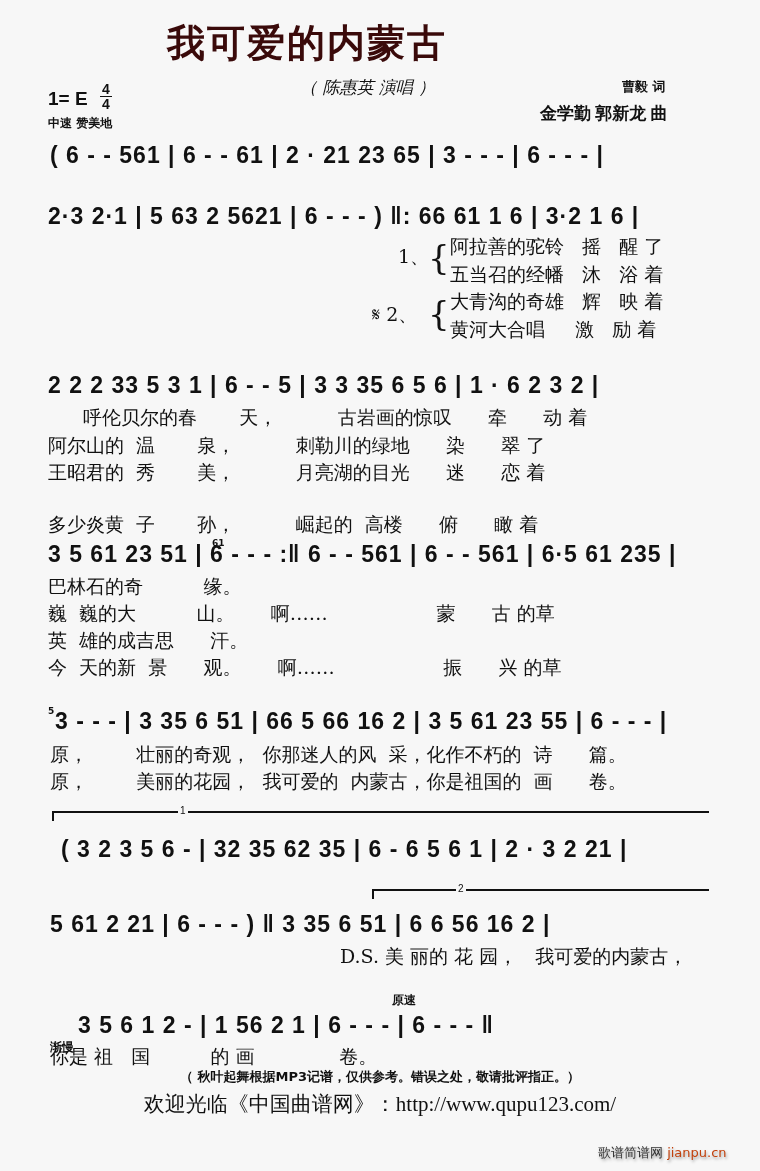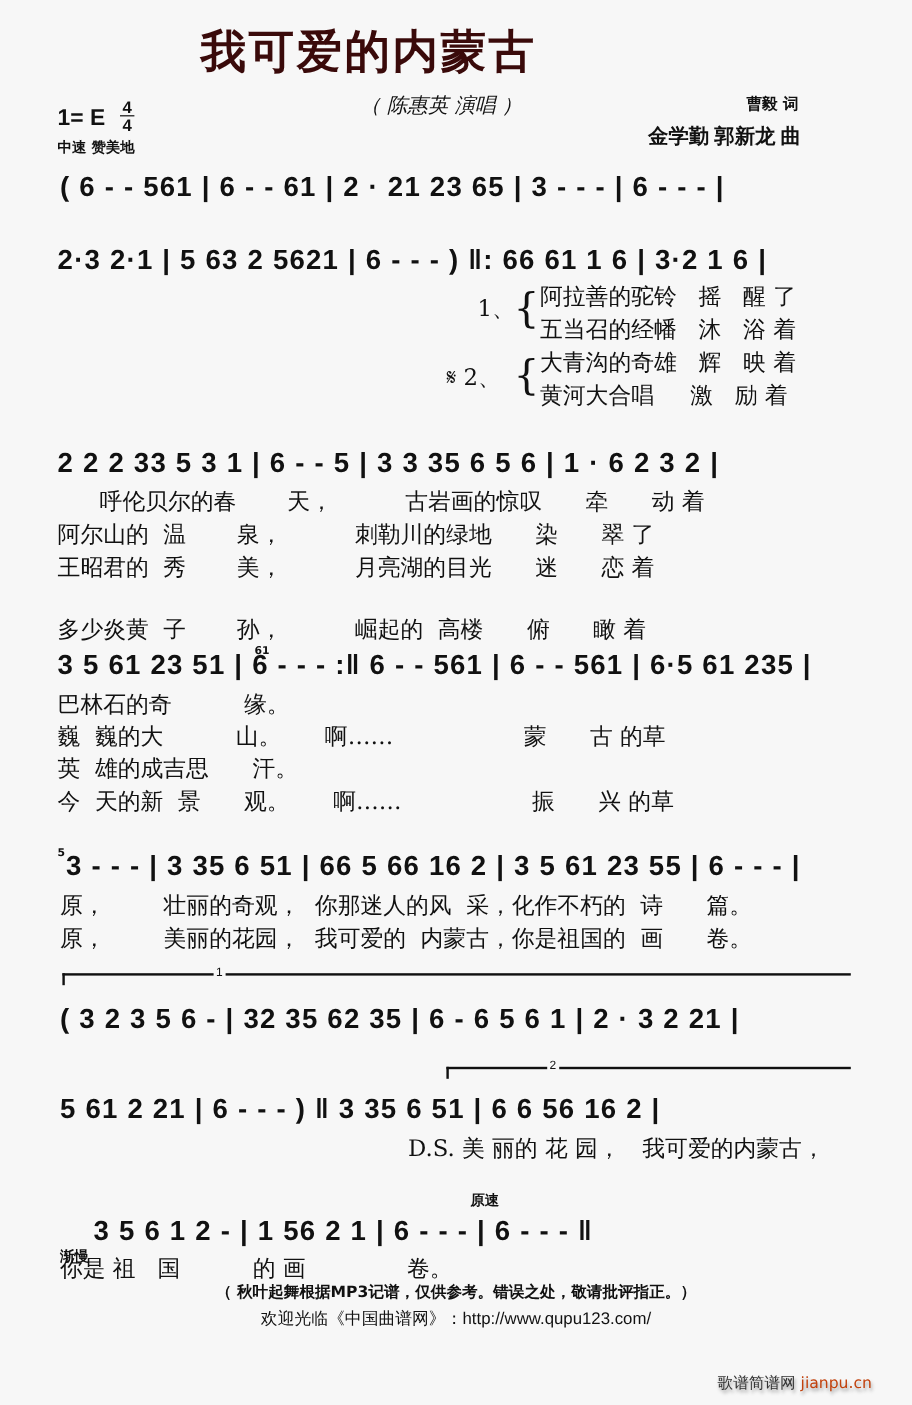--- a/index.html
+++ b/index.html
@@ -23,21 +23,21 @@
   .tempo { left:48px; top:115px; font-size:12px; font-weight:bold; font-family:"DejaVu Sans", sans-serif; }
   .notes {
     font-family:"Liberation Sans", sans-serif; font-weight:bold; font-size:23px;
     white-space:pre; letter-spacing:1px;
   }
   .lyr { font-family:"DejaVu Serif", serif; font-size:19px; white-space:pre; }
   .small { font-size:12px; font-weight:bold; font-family:"DejaVu Sans", sans-serif; }
   .volta { border-top:2px solid #111; border-left:2px solid #111; height:8px; }
   .volta-num { font-size:10px; background:#f7f7f7; padding:0 2px; position:absolute; top:-8px; }
   .note-footer { left:0; width:760px; text-align:center; top:1068px; font-size:13px; font-weight:bold; font-family:"DejaVu Sans", sans-serif; }
-  .welcome { left:0; width:760px; text-align:center; top:1090px; font-size:14px; font-family:Liberation Sans, sans-serif; }
+  .welcome { left:0; width:760px; text-align:center; top:1090px; font-size:21px; font-family:Liberation Serif, serif; }
   .watermark { left:598px; top:1144px; font-size:13px; color:#333; font-family:"DejaVu Serif", serif; text-shadow:1px 2px 3px #999; }
   .watermark .dom { color:#c2410c; font-family:"DejaVu Sans", sans-serif; }
   .brace { font-size:34px; font-family:"DejaVu Serif", serif; line-height:1; }
 </style>
 </head>
 <body>
 
 <div class="abs title">我可爱的内蒙古</div>
 <div class="abs singer">（ 陈惠英 演唱 ）</div>
 <div class="abs lyricist">曹毅 词</div>
@@ -77,21 +77,21 @@
 
 <div class="abs small" style="left:48px;top:706px;font-size:9px;">5</div>
 <div class="abs notes" style="left:55px;top:708px;">3 - - - | 3 35 6 51 | 66 5 66 16 2 | 3 5 61 23 55 | 6 - - - |</div>
 <div class="abs lyr" style="left:50px;top:742px;">原，        壮丽的奇观，  你那迷人的风  采，化作不朽的  诗      篇。</div>
 <div class="abs lyr" style="left:50px;top:769px;">原，        美丽的花园，  我可爱的  内蒙古，你是祖国的  画      卷。</div>
 
 <div class="abs volta" style="left:52px;top:811px;width:655px;">
   <span class="volta-num" style="left:124px;">1</span>
 </div>
 
-<div class="abs notes" style="left:50px;top:836px;">( 3 2 3 5 6 - | 32 35 62 35 | 6 - 6 5 6 1 | 2 · 3 2 21 |</div>
+<div class="abs notes" style="left:61px;top:836px;">( 3 2 3 5 6 - | 32 35 62 35 | 6 - 6 5 6 1 | 2 · 3 2 21 |</div>
 
 <div class="abs volta" style="left:372px;top:889px;width:335px;">
   <span class="volta-num" style="left:82px;">2</span>
 </div>
 
 <div class="abs notes" style="left:50px;top:911px;">5 61 2 21 | 6 - - - ) ‖ 3 35 6 51 | 6 6 56 16 2 |</div>
 <div class="abs lyr" style="left:340px;top:944px;">D.S. 美 丽的 花 园，   我可爱的内蒙古，</div>
 
 <div class="abs small" style="left:50px;top:1039px;">渐慢</div>
 <div class="abs small" style="left:392px;top:992px;">原速</div>

